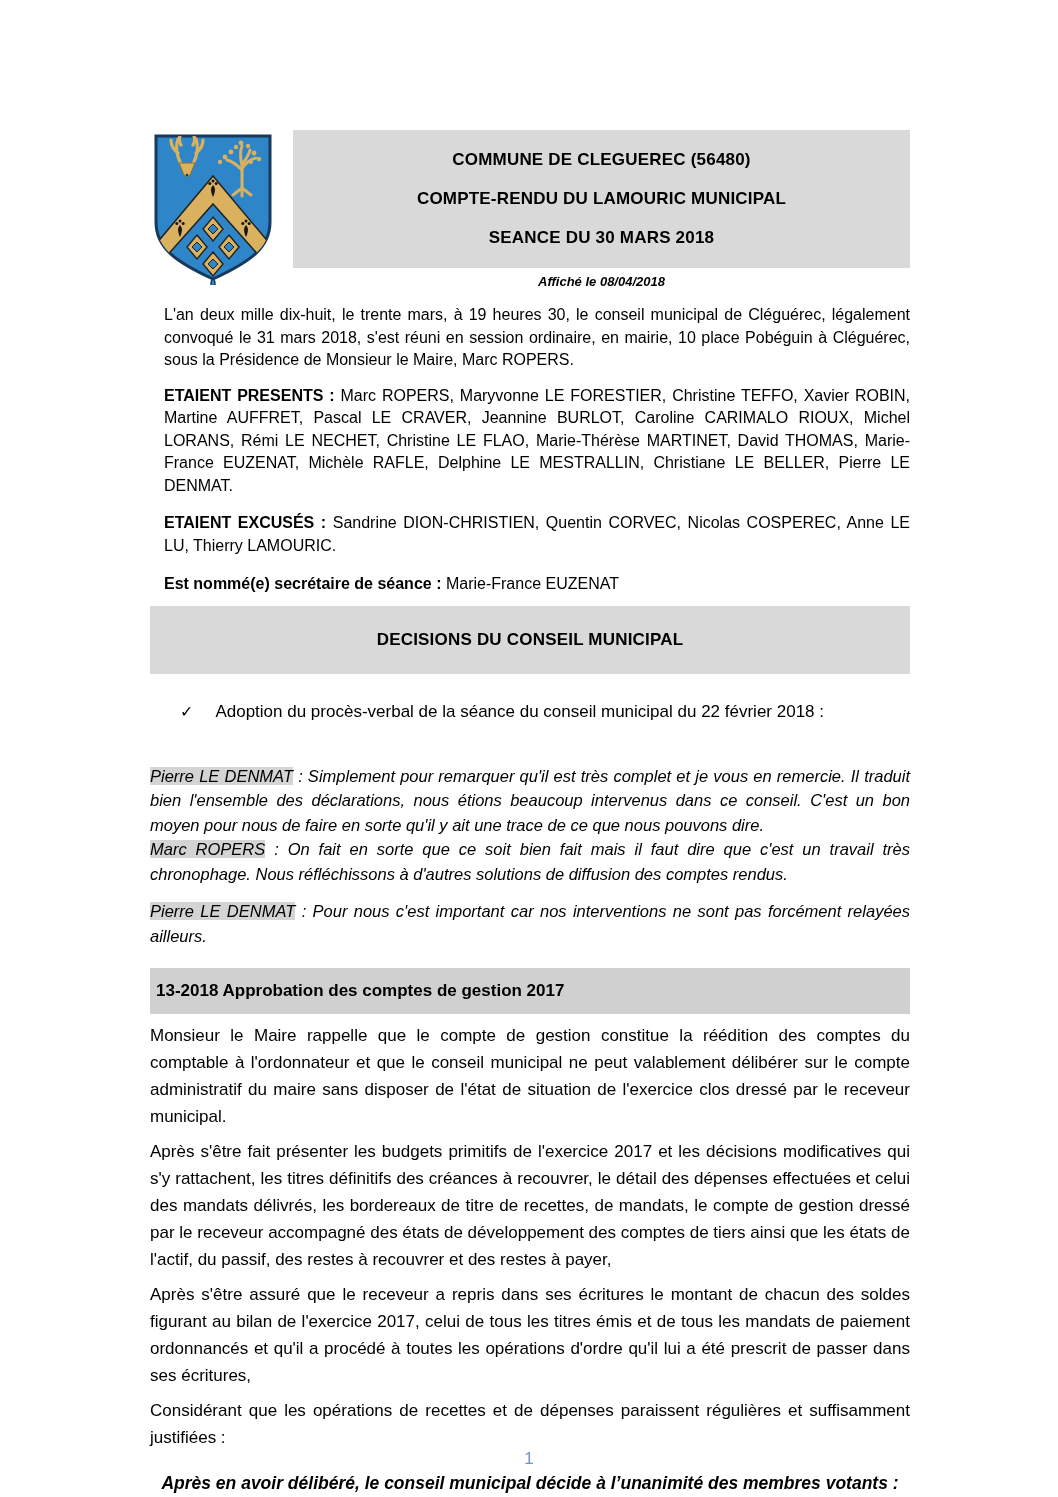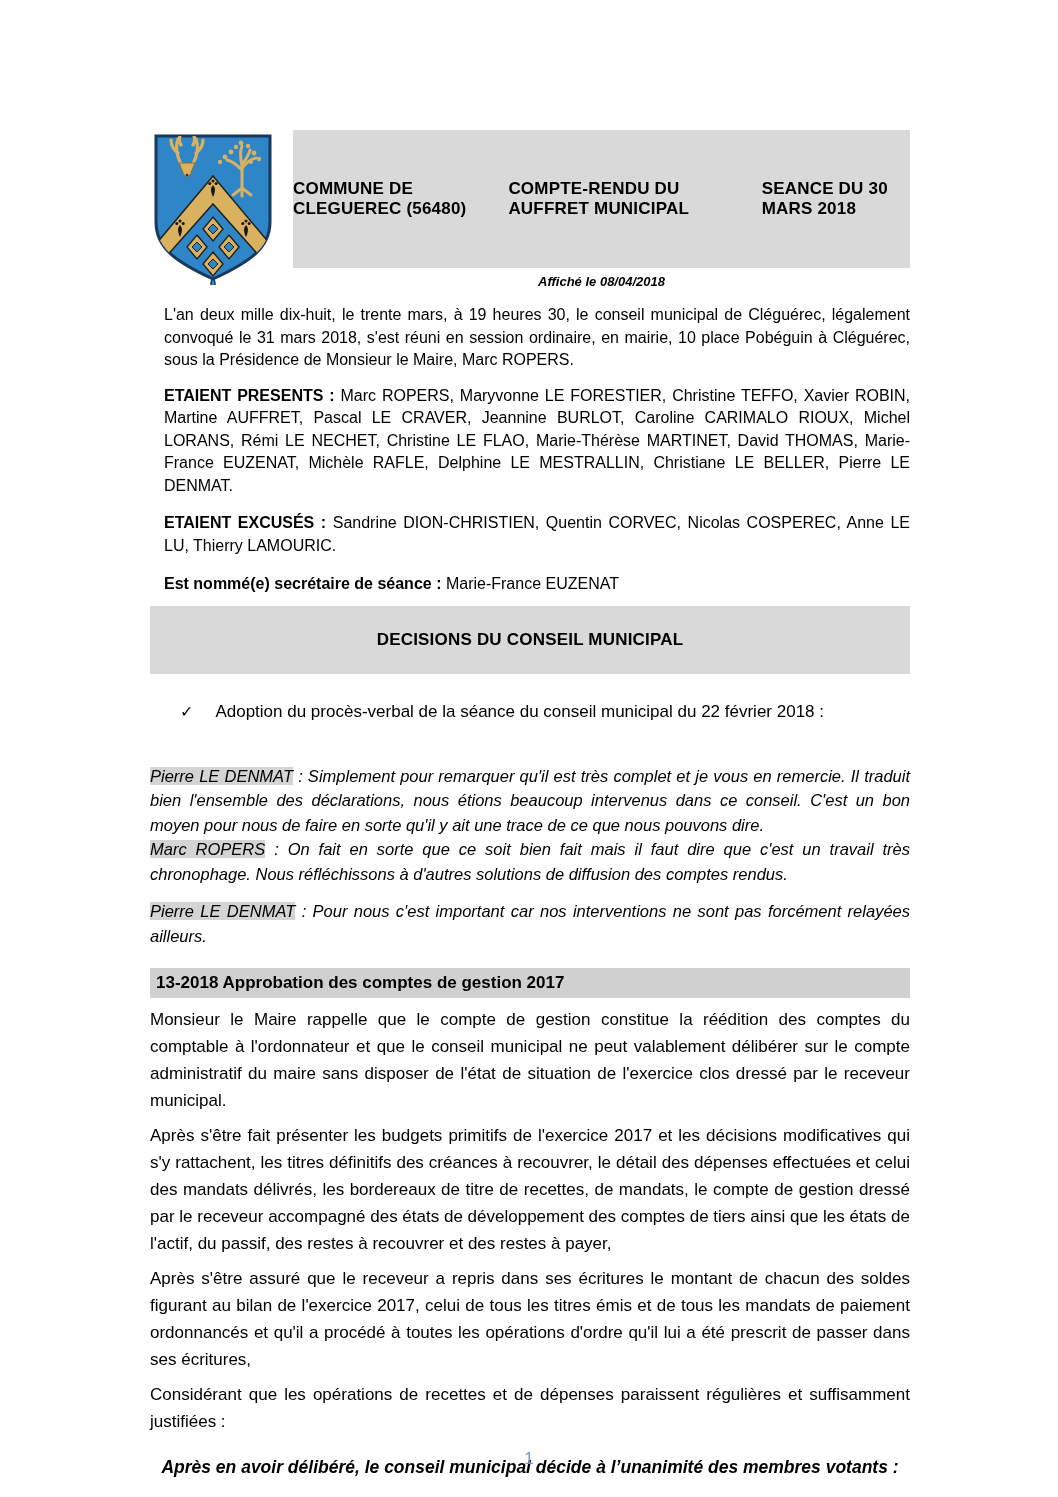--- a/index.html
+++ b/index.html
@@ -8,21 +8,21 @@
     font-family:"Liberation Sans", sans-serif;color:#000;
     overflow:hidden;position:relative;
   }
   .content{position:absolute;left:150px;top:130px;width:760px;}
   
   .header-row{display:flex;align-items:flex-start;}
   .crest{width:126px;height:155px;flex:0 0 126px;}
   .title-col{flex:1;margin-left:17px;}
   .title-box{
     background:#d9d9d9;height:138px;
-    display:flex;flex-direction:row;justify-content:center;align-items:center;
+    display:flex;flex-direction:column;justify-content:center;align-items:center;
     gap:19px;
   }
   .title-line{font-size:17px;font-weight:bold;letter-spacing:.2px;}
   .posted-note{
     margin-top:6px;text-align:center;
     font-size:13px;font-weight:bold;font-style:italic;
   }
   
   p{margin:0;}
   .intro{font-size:16px;line-height:22.5px;text-align:justify;padding-left:14px;}
@@ -45,21 +45,21 @@
   
   .dialogue{font-size:16.5px;font-style:italic;line-height:24.5px;text-align:justify;}
   .d1{margin-top:41px;}
   .d2{}
   .d3{margin-top:13px;}
   .speaker{background:#d4d4d4;}
   
   .section-heading{
     margin-top:20px;background:#d0d0d0;
     font-size:17px;font-weight:bold;
-    padding:4px 6px;line-height:22px;
+    padding:12px 6px;line-height:22px;
   }
   .para{font-size:17px;line-height:27px;text-align:justify;margin-top:8px;}
   .para:first-of-type{margin-top:7px;}
   .conclusion{
     margin-top:22px;text-align:center;
     font-size:17.5px;font-weight:bold;font-style:italic;
   }
   .page-number{
     position:absolute;left:0;right:0;bottom:28px;
     text-align:center;font-size:17px;color:#7494c9;
@@ -139,21 +139,21 @@
             <circle cx="104" cy="23" r="2.4"></circle>
               <circle cx="109" cy="29" r="2.2"></circle>
               <circle cx="101" cy="32" r="2"></circle>
           </g>
         </g>
       </svg>
     </div>
     <div class="title-col">
       <div class="title-box">
         <div class="title-line">COMMUNE DE CLEGUEREC (56480)</div>
-        <div class="title-line">COMPTE-RENDU DU AUFFRET MUNICIPAL</div>
+        <div class="title-line">COMPTE-RENDU DU LAMOURIC MUNICIPAL</div>
         <div class="title-line">SEANCE DU 30 MARS 2018</div>
       </div>
       <div class="posted-note">Affiché le 08/04/2018</div>
     </div>
   </div>
 
   <p class="intro mt-opening">L'an deux mille dix-huit, le trente mars, à 19 heures 30, le conseil municipal de Cléguérec, légalement convoqué le 31 mars 2018, s'est réuni en session ordinaire, en mairie, 10 place Pobéguin à Cléguérec, sous la Présidence de Monsieur le Maire, Marc ROPERS.</p>
 
   <p class="intro mt-presents"><span class="b">ETAIENT PRESENTS :</span><span> Marc ROPERS, Maryvonne LE FORESTIER, Christine TEFFO, Xavier ROBIN, Martine AUFFRET, Pascal LE CRAVER, Jeannine BURLOT, Caroline CARIMALO RIOUX, Michel LORANS, Rémi LE NECHET, Christine LE FLAO, Marie-Thérèse MARTINET, David THOMAS, Marie-France EUZENAT, Michèle RAFLE, Delphine LE MESTRALLIN, Christiane LE BELLER, Pierre LE DENMAT.</span></p>
 

